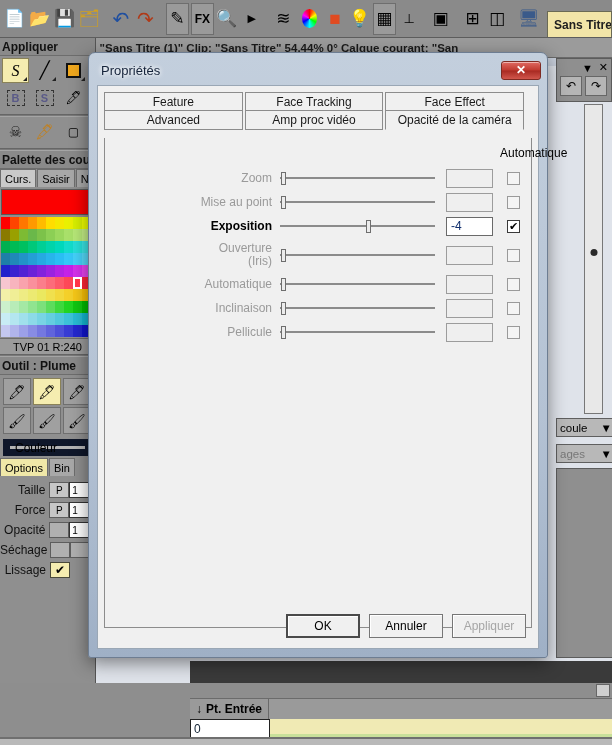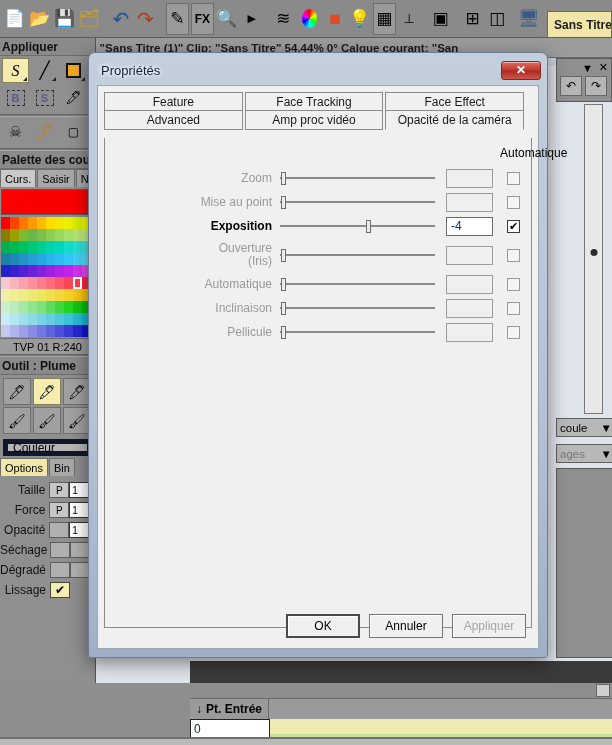--- a/index.html
+++ b/index.html
@@ -106,21 +106,21 @@
 
   .brush-grid { display:flex; flex-wrap:wrap; padding:2px; background:#8f8f8f; }
   .brush-cell {
     width:28px; height:27px; margin:1px;
     background:#a0a0a0; border:1px solid #6f6f6f;
     display:flex; align-items:center; justify-content:center; font-size:14px;
   }
   .brush-cell.sel { background:#f5edb0; border-color:#8a8257; }
 
   .combo {
-    height:17px; background:#b5b5b5; border:5px solid #0f172a;
+    height:17px; background:#b5b5b5; border:7px solid #0f172a;
     margin:2px 3px; font-size:12px; display:flex; align-items:center; padding-left:5px;
   }
   .proprow {
     display:flex; align-items:center; height:20px; padding-right:2px;
   }
   .proprow .lbl { width:50px; text-align:right; padding-right:4px; font-size:12px; color:#111; white-space:nowrap; }
   .mini-btn { width:20px; height:16px; background:#c6c6c6; border:1px solid #5d5d5d; font-size:10px; display:flex; align-items:center; justify-content:center; }
   .mini-field { width:24px; height:16px; background:#fff; border:1px solid #333; font-size:10px; display:flex; align-items:center; padding-left:2px; overflow:hidden; }
   .mini-box { width:20px; height:16px; background:#b0b0b0; border:1px solid #5d5d5d; }
   .mini-check { width:20px; height:16px; background:#f5edb0; border:1px solid #4a4a3a; display:flex; align-items:center; justify-content:center; font-size:12px; }
@@ -494,25 +494,20 @@
           <div class="lbl">Opacité</div>
           <div class="mini-box"></div>
           <div class="mini-field">1</div>
         </div>
         <div class="proprow">
           <div class="lbl">Séchage</div>
           <div class="mini-box"></div>
           <div class="mini-box"></div>
         </div>
         <div class="proprow">
-          <div class="lbl">Dégradé</div>
-          <div class="mini-box"></div>
-          <div class="mini-box"></div>
-        </div>
-        <div class="proprow">
           <div class="lbl">Lissage</div>
           <div class="mini-check">✔</div>
         </div>
       </div>
   </div>
 
   <div class="right-dock">
     <div class="rp" style="left:10px; top:0; width:56px; height:44px;">
       <div class="rp-head">
         <span>▼</span>

